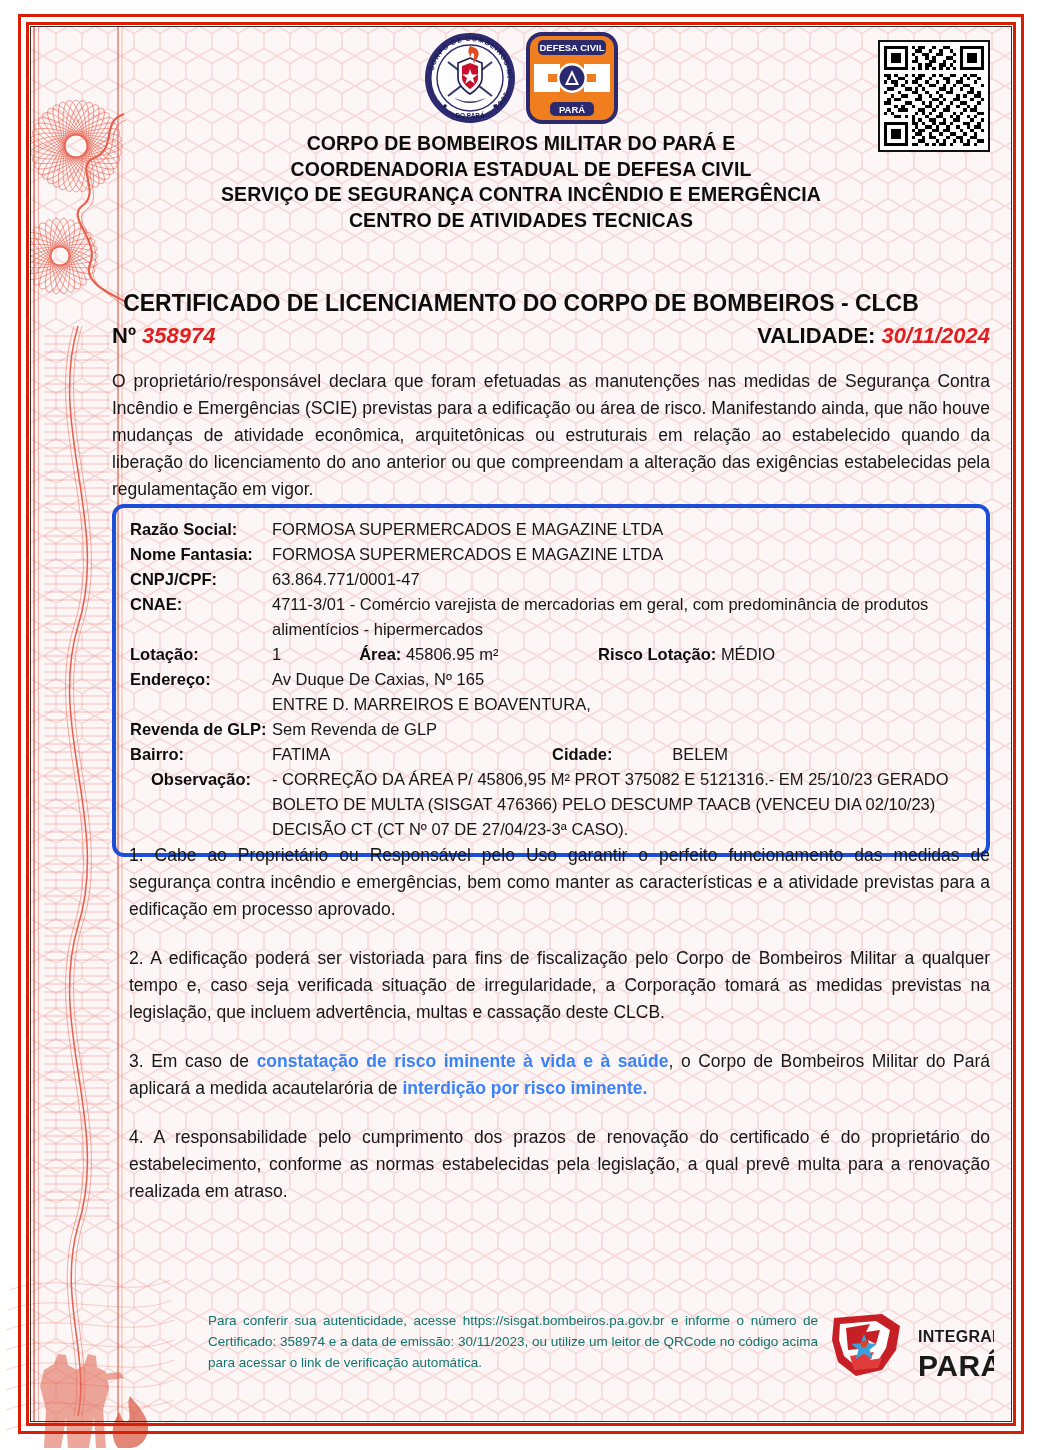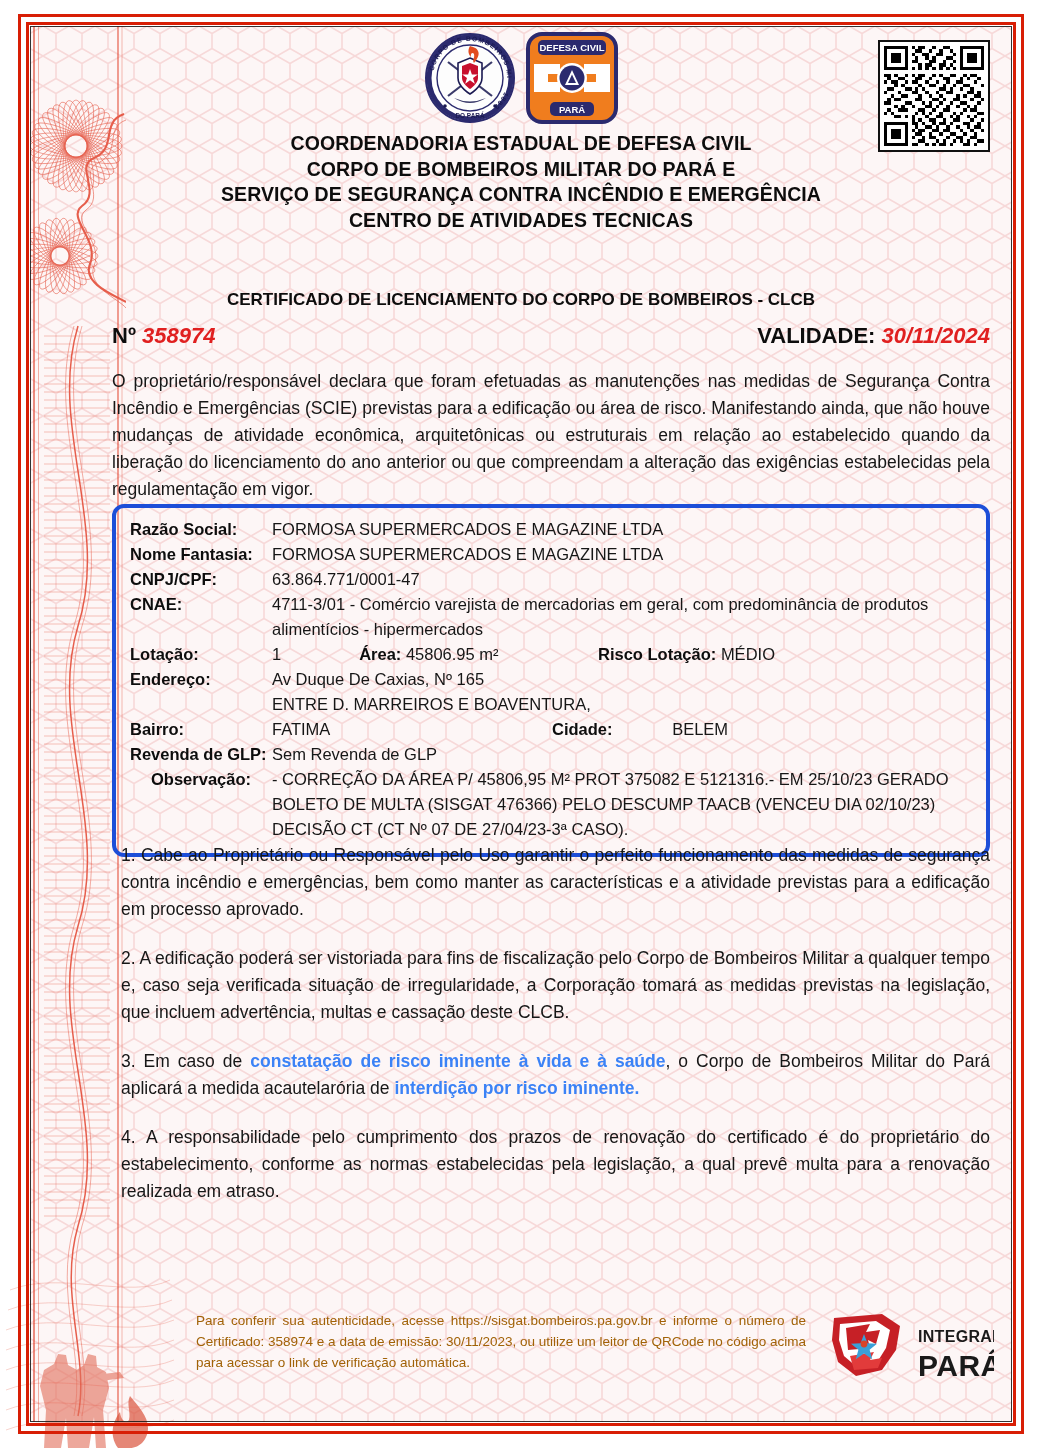--- a/index.html
+++ b/index.html
@@ -98,21 +98,21 @@
     font-size:19.5px;
     line-height:25.5px;
     color:#0d0d0d;
     letter-spacing:.1px;
   }
 
   .cert-title{
     position:absolute;left:60px;right:60px;top:264px;
     text-align:center;
     font-weight:bold;
-    font-size:17px;
+    font-size:23px;
     color:#0d0d0d;
   }
 
   .numline{
     position:absolute;left:82px;right:22px;top:297px;
     display:flex;justify-content:space-between;align-items:baseline;
     font-weight:bold;font-size:22px;color:#0d0d0d;
   }
   .numline .red{color:#e02020;font-style:italic;}
   .numline .blk{color:#0d0d0d;}
@@ -143,36 +143,36 @@
   .triple{display:flex;align-items:flex-start;width:100%;}
   .triple .c1{flex:0 0 142px;}
   .triple .c2{flex:0 0 280px;}
   .triple .c3{flex:1 1 auto;}
 
   
   .clauses{
     position:absolute;left:82px;right:22px;top:816px;
     font-size:17.5px;line-height:27px;color:#161616;
   }
-  .clauses p{margin:0 0 22px 9px;text-align:justify;}
+  .clauses p{margin:0 0 22px 17px;text-align:justify;}
   .clauses b{font-weight:bold;color:#3b82f6;}
 
   
   .ff-watermark{
     position:absolute;left:0;bottom:0;width:180px;height:190px;
     pointer-events:none;opacity:.85;
   }
 
   
   .footer{
     position:absolute;left:0;right:0;bottom:22px;height:96px;
   }
   .footer-text{
-    position:absolute;left:166px;width:610px;top:6px;
-    font-size:13.5px;line-height:21px;color:#a16207;text-align:justify;
+    position:absolute;left:178px;width:610px;top:6px;
+    font-size:13.5px;line-height:21px;color:#0f766e;text-align:justify;
   }
   .integrador{
     position:absolute;right:18px;top:0px;
     width:168px;height:84px;
   }
   .integrador svg{display:block;}
 </style>
 </head>
 <body>
 
@@ -690,22 +690,22 @@
           <rect x="14" y="28" width="1" height="1"></rect>
             <rect x="16" y="28" width="2" height="1"></rect>
           <rect x="19" y="28" width="1" height="1"></rect>
             <rect x="23" y="28" width="2" height="1"></rect>
           <rect x="26" y="28" width="1" height="1"></rect>
         </g>
       </svg>
     </div>
 
     <div class="org-title">
+      <div>CORPO DE BOMBEIROS MILITAR DO PARÁ E</div>
       <div>COORDENADORIA ESTADUAL DE DEFESA CIVIL</div>
-      <div>CORPO DE BOMBEIROS MILITAR DO PARÁ E</div>
       <div>SERVIÇO DE SEGURANÇA CONTRA INCÊNDIO E EMERGÊNCIA</div>
       <div>CENTRO DE ATIVIDADES TECNICAS</div>
     </div>
 
     <div class="cert-title">CERTIFICADO DE LICENCIAMENTO DO CORPO DE BOMBEIROS - CLCB</div>
 
     <div class="numline">
       <div>
         <span class="blk">Nº</span>
         <span class="red">358974</span>
@@ -758,36 +758,36 @@
 
       <div class="row">
         <div class="lbl">Endereço:</div>
         <div class="val">Av Duque De Caxias, Nº 165</div>
       </div>
       <div class="row sub">
         <div class="val">ENTRE D. MARREIROS E BOAVENTURA,</div>
       </div>
 
       <div class="row">
+        <div class="lbl">Revenda de GLP:</div>
+        <div class="val">Sem Revenda de GLP</div>
+      </div>
+
+      <div class="row">
         <div class="triple">
           <div class="c1"><span class="inline-lbl">Bairro:</span></div>
           <div class="c2"><span>FATIMA</span></div>
           <div class="c3">
             <span class="inline-lbl">Cidade:</span>
             &nbsp;&nbsp;&nbsp;&nbsp;&nbsp;&nbsp;&nbsp;&nbsp;&nbsp;&nbsp;&nbsp;
             <span>BELEM</span>
           </div>
         </div>
       </div>
 
-      <div class="row">
-        <div class="lbl">Revenda de GLP:</div>
-        <div class="val">Sem Revenda de GLP</div>
-      </div>
-
       <div class="row obs">
         <div class="lbl">Observação:</div>
         <div class="val">- CORREÇÃO DA ÁREA P/ 45806,95 M² PROT 375082 E 5121316.- EM 25/10/23 GERADO BOLETO DE MULTA (SISGAT 476366) PELO DESCUMP TAACB (VENCEU DIA 02/10/23) DECISÃO CT (CT Nº 07 DE 27/04/23-3ª CASO).</div>
       </div>
     </div>
 
     <div class="clauses">
       <p>1. Cabe ao Proprietário ou Responsável pelo Uso garantir o perfeito funcionamento das medidas de segurança contra incêndio e emergências, bem como manter as características e a atividade previstas para a edificação em processo aprovado.</p>
       <p>2. A edificação poderá ser vistoriada para fins de fiscalização pelo Corpo de Bombeiros Militar a qualquer tempo e, caso seja verificada situação de irregularidade, a Corporação tomará as medidas previstas na legislação, que incluem advertência, multas e cassação deste CLCB.</p>
       <p><span>3. Em caso de </span><b>constatação de risco iminente à vida e à saúde</b><span>, o Corpo de Bombeiros Militar do Pará aplicará a medida acautelarória de </span><b>interdição por risco iminente.</b></p>

